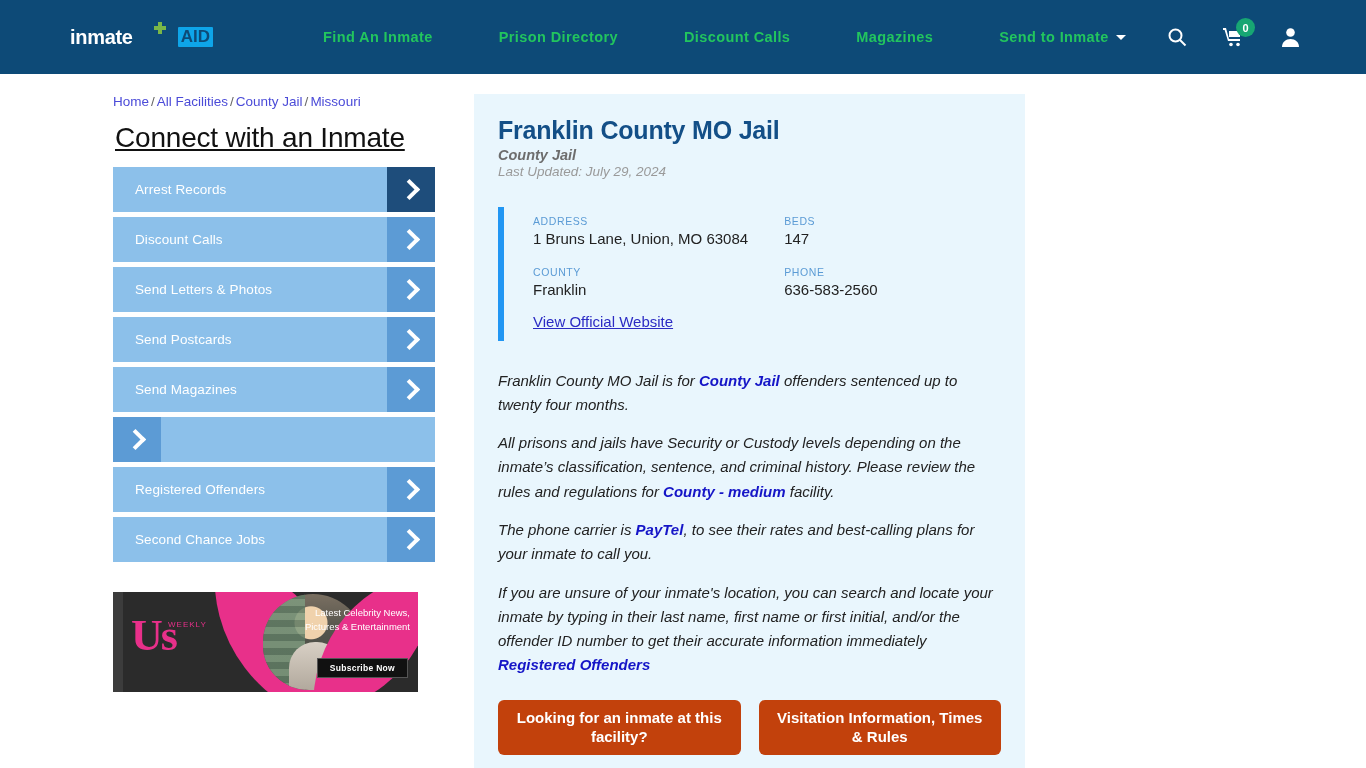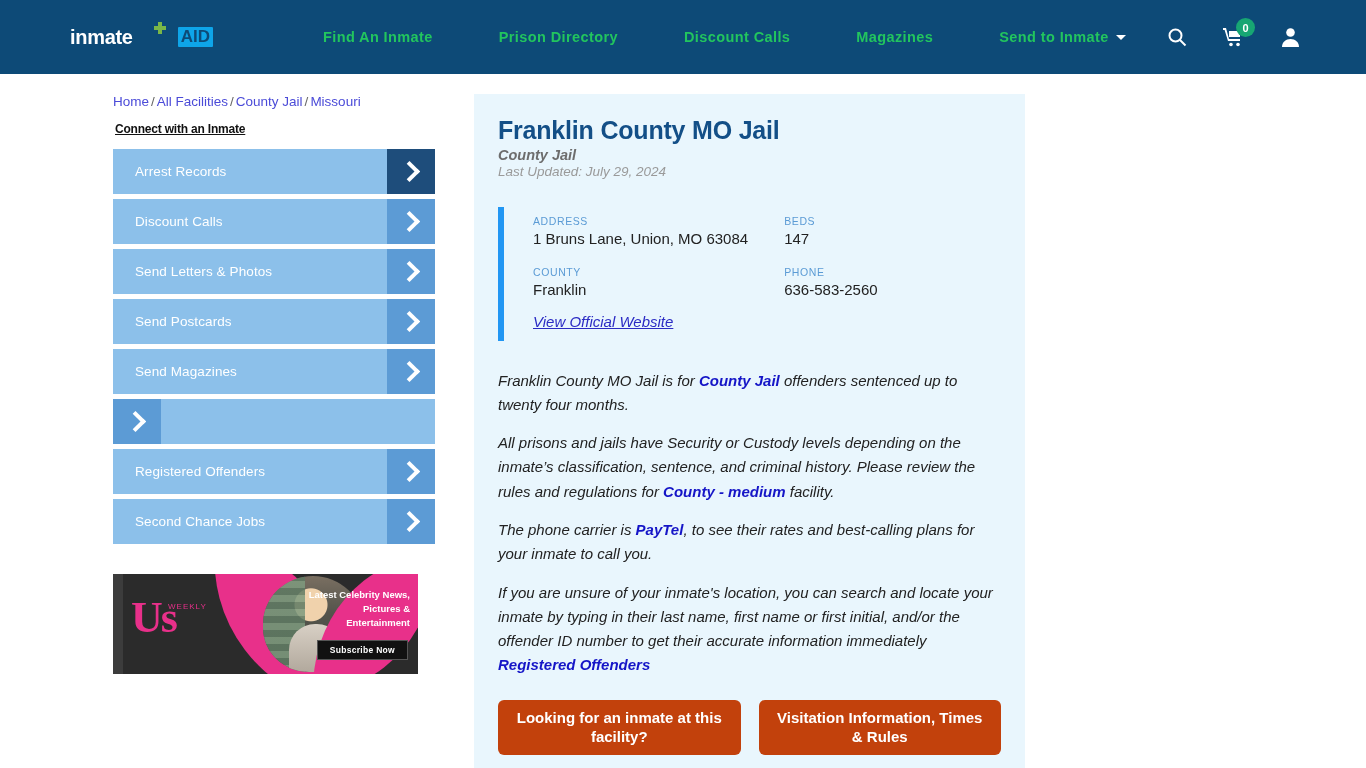--- a/index.html
+++ b/index.html
@@ -103,22 +103,22 @@
   .breadcrumb {
     font-size: 13.5px;
     color: #555;
     margin-bottom: 13px;
     white-space: nowrap;
   }
   .breadcrumb a { color: #4b4bd8; text-decoration: none; cursor: pointer; }
   .breadcrumb .sep { color: #666; padding: 0 2px; }
 
   .section-title {
-    font-size: 12px;
-    font-weight: bold;
+    font-size: 28px;
+    font-weight: normal;
     color: #111;
     text-decoration: underline;
     margin: 0 0 13px 2px;
     letter-spacing: -0.2px;
   }
 
   .side-btn {
     display: flex; align-items: stretch;
     height: 45px;
     margin-bottom: 5px;
@@ -191,21 +191,21 @@
     color:#e8308a; font-size:44px; font-weight:bold;
     font-family:"Liberation Serif", serif;
     letter-spacing:-2px; line-height:1;
   }
   .ad-logo-dots {
     position:absolute; left:55px; top:28px;
     color:#e8308a; font-size:8px; letter-spacing:1px;
   }
   .ad-text {
     position:absolute; right:8px; top:14px; width:110px;
-    color:#ffffff; font-size:9.5px; font-weight:bold;
+    color:#ffffff; font-size:9.5px; font-weight:normal;
     text-align:right; line-height:1.45;
   }
   .ad-cta {
     position:absolute; right:10px; bottom:14px;
     background:#111; border:1px solid #555;
     color:#fff; font-size:8.5px; font-weight:bold;
     padding:4px 12px; letter-spacing:.3px;
     cursor:pointer;
   }
 
@@ -246,21 +246,21 @@
     margin-bottom: 2px;
   }
   .info-value {
     font-size: 15px; color: #222; line-height: 1.35;
     margin-bottom: 17px;
   }
   .info-value.last { margin-bottom: 0; }
   .official-link {
     display: inline-block; margin-top: 12px;
     font-size: 15px; color: #2b2bc4;
-    text-decoration: underline; cursor: pointer; font-style: italic;
+    text-decoration: underline; cursor: pointer;
   }
 
   .body-para {
     font-size: 15px; font-style: italic;
     color: #222; line-height: 1.62;
     margin: 0 0 14px 0;
   }
   .body-para b, .ilink {
     font-weight: bold; color: #1515c7; font-style: italic;
   }

